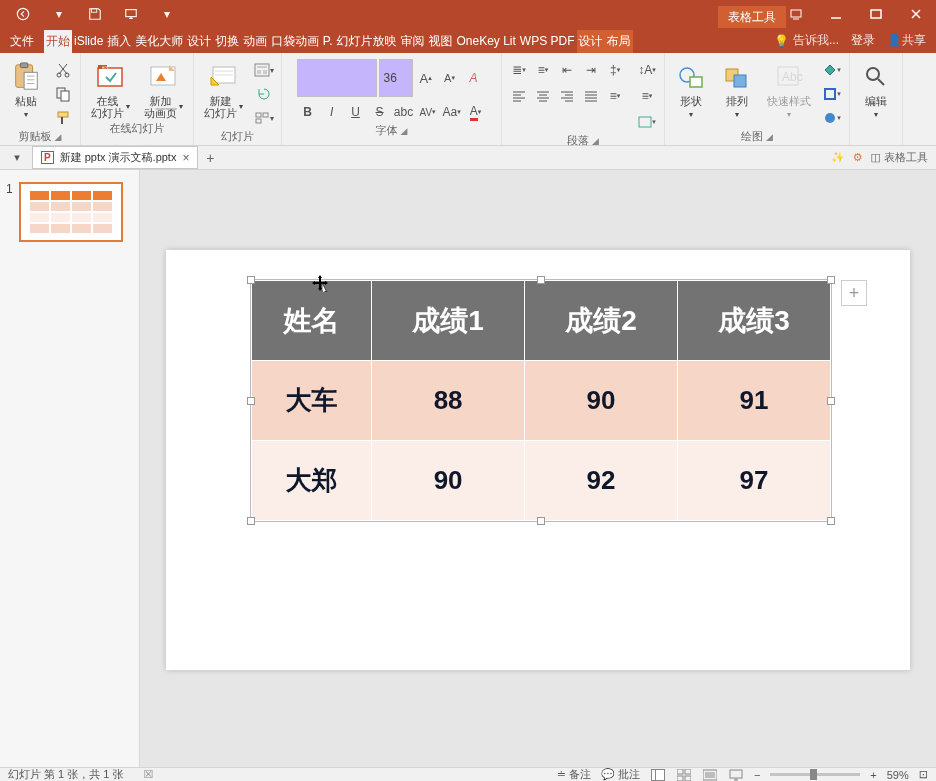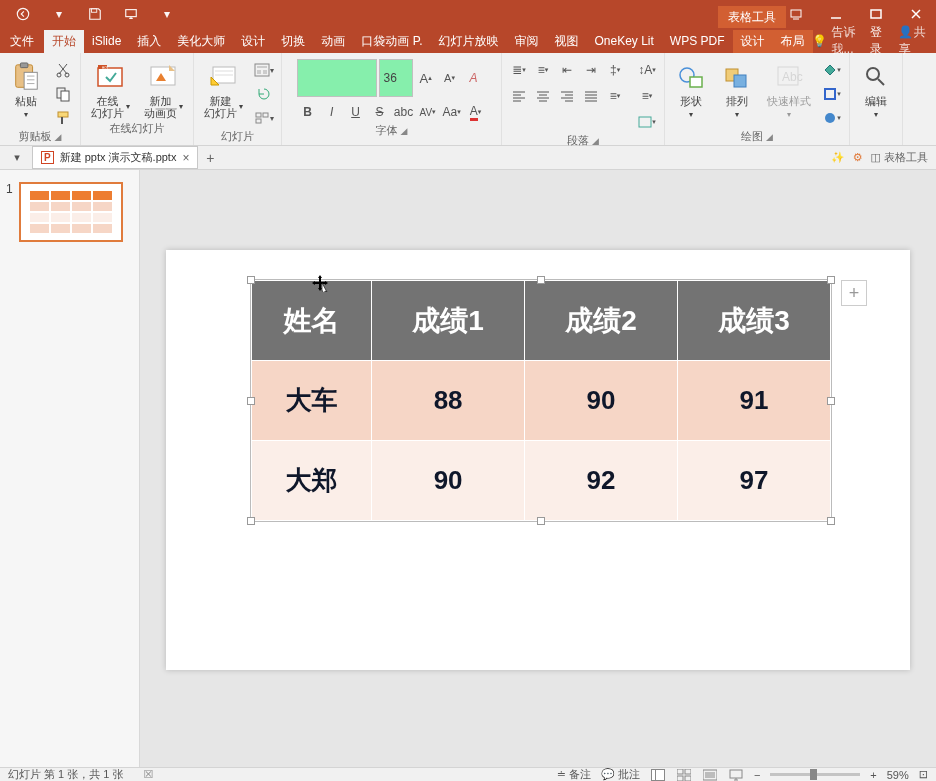--- a/index.html
+++ b/index.html
@@ -11,21 +11,21 @@
 .titlebar .qat-item { width: 34px; height: 24px; display: flex; align-items: center; justify-content: center; cursor: pointer; color: #fff; opacity: 0.95; }
 .titlebar .qat-item svg { width: 14px; height: 14px; }
 .titlebar .title { position: absolute; left: 50%; transform: translateX(-50%); font-size: 12px; white-space: nowrap; }
 .titlebar .tools-label { position: absolute; right: 150px; background: #d25f32; height: 22px; line-height: 22px; padding: 0 10px; bottom: 0; font-size: 12px; }
 .titlebar .wincontrols { margin-left: auto; display: flex; position: absolute; right: 0; top: 0; }
 .titlebar .wincontrols .wc { width: 40px; height: 28px; display: flex; align-items: center; justify-content: center; cursor: pointer; }
 .titlebar .wincontrols .wc svg { width: 12px; height: 12px; stroke: #fff; }
 
 
 .ribbon-tabs { height: 25px; background: #b7472a; display: flex; align-items: flex-end; color: #fff; font-size: 12px; position: relative; }
-.ribbon-tabs .tab { padding: 0 8px; height: 23px; line-height: 23px; cursor: pointer; white-space: nowrap; }
+.ribbon-tabs .tab { padding: 0 2px; height: 23px; line-height: 23px; cursor: pointer; white-space: nowrap; }
 .ribbon-tabs .tab.file { padding: 0 10px; }
 .ribbon-tabs .tab.active { background: #f1f1f1; color: #b7472a; }
 .ribbon-tabs .tab.contextual { background: #d25f32; }
 .ribbon-tabs .right { margin-left: auto; display: flex; align-items: center; gap: 12px; padding-right: 10px; height: 25px; }
 .ribbon-tabs .right span { opacity: 0.9; }
 .ribbon-tabs .tellme { display: flex; align-items: center; gap: 4px; opacity: 0.8; }
 
 
 .ribbon { height: 93px; background: #f1f1f1; border-bottom: 1px solid #d4d4d4; display: flex; font-size: 12px; color: #444; display: flex; align-items: stretch; }
 .group { display: flex; flex-direction: column; align-items: center; padding: 2px 6px 0 6px; border-right: 1px solid #e1e1e1; min-width: 40px; }
@@ -34,21 +34,21 @@
 .group .label .launcher { font-size: 9px; color: #888; }
 .bigbtn { display: flex; flex-direction: column; align-items: center; gap: 2px; padding: 2px 4px; cursor: pointer; min-width: 40px; }
 .bigbtn .ico { width: 32px; height: 32px; display: flex; align-items: center; justify-content: center; }
 .bigbtn .lbl { font-size: 11px; text-align: center; line-height: 12px; white-space: nowrap; display: flex; align-items: center; gap: 2px; }
 .bigbtn .lbl .arr { font-size: 8px; }
 .smallbtn { width: 22px; height: 22px; display: flex; align-items: center; justify-content: center; cursor: pointer; color: #555; }
 .col { display: flex; flex-direction: column; gap: 2px; }
 .row { display: flex; gap: 2px; align-items: center; }
 .paste-split { position: relative; }
 .paste-split .ico-paste svg { width: 30px; height: 32px; }
-.fontbox { border: 1px solid #c0c0c0; background: #86efac; padding: 18px 4px; height: 22px; font-size: 12px; display: flex; align-items: center; }
+.fontbox { border: 1px solid #c0c0c0; background: #c4b5fd; padding: 18px 4px; height: 22px; font-size: 12px; display: flex; align-items: center; }
 .fontbox.name { width: 80px; }
 .fontbox.size { width: 34px; }
 
 
 .doctabs { height: 24px; background: #f0f0f0; border-bottom: 1px solid #d4d4d4; display: flex; align-items: center; font-size: 11px; color: #333; }
 .doctabs .doctab { display: flex; align-items: center; height: 23px; padding: 0 8px; border: 1px solid #c8c8c8; background: #fff; margin-left: 4px; gap: 6px; }
 .doctabs .doctab .x { font-size: 12px; color: #666; cursor: pointer; }
 .doctabs .add { width: 24px; text-align: center; font-size: 14px; color: #666; cursor: pointer; }
 .doctabs .right { margin-left: auto; display: flex; align-items: center; gap: 8px; padding-right: 8px; color: #666; }
 .doctabs .right .gear { color: #e07b3c; }

